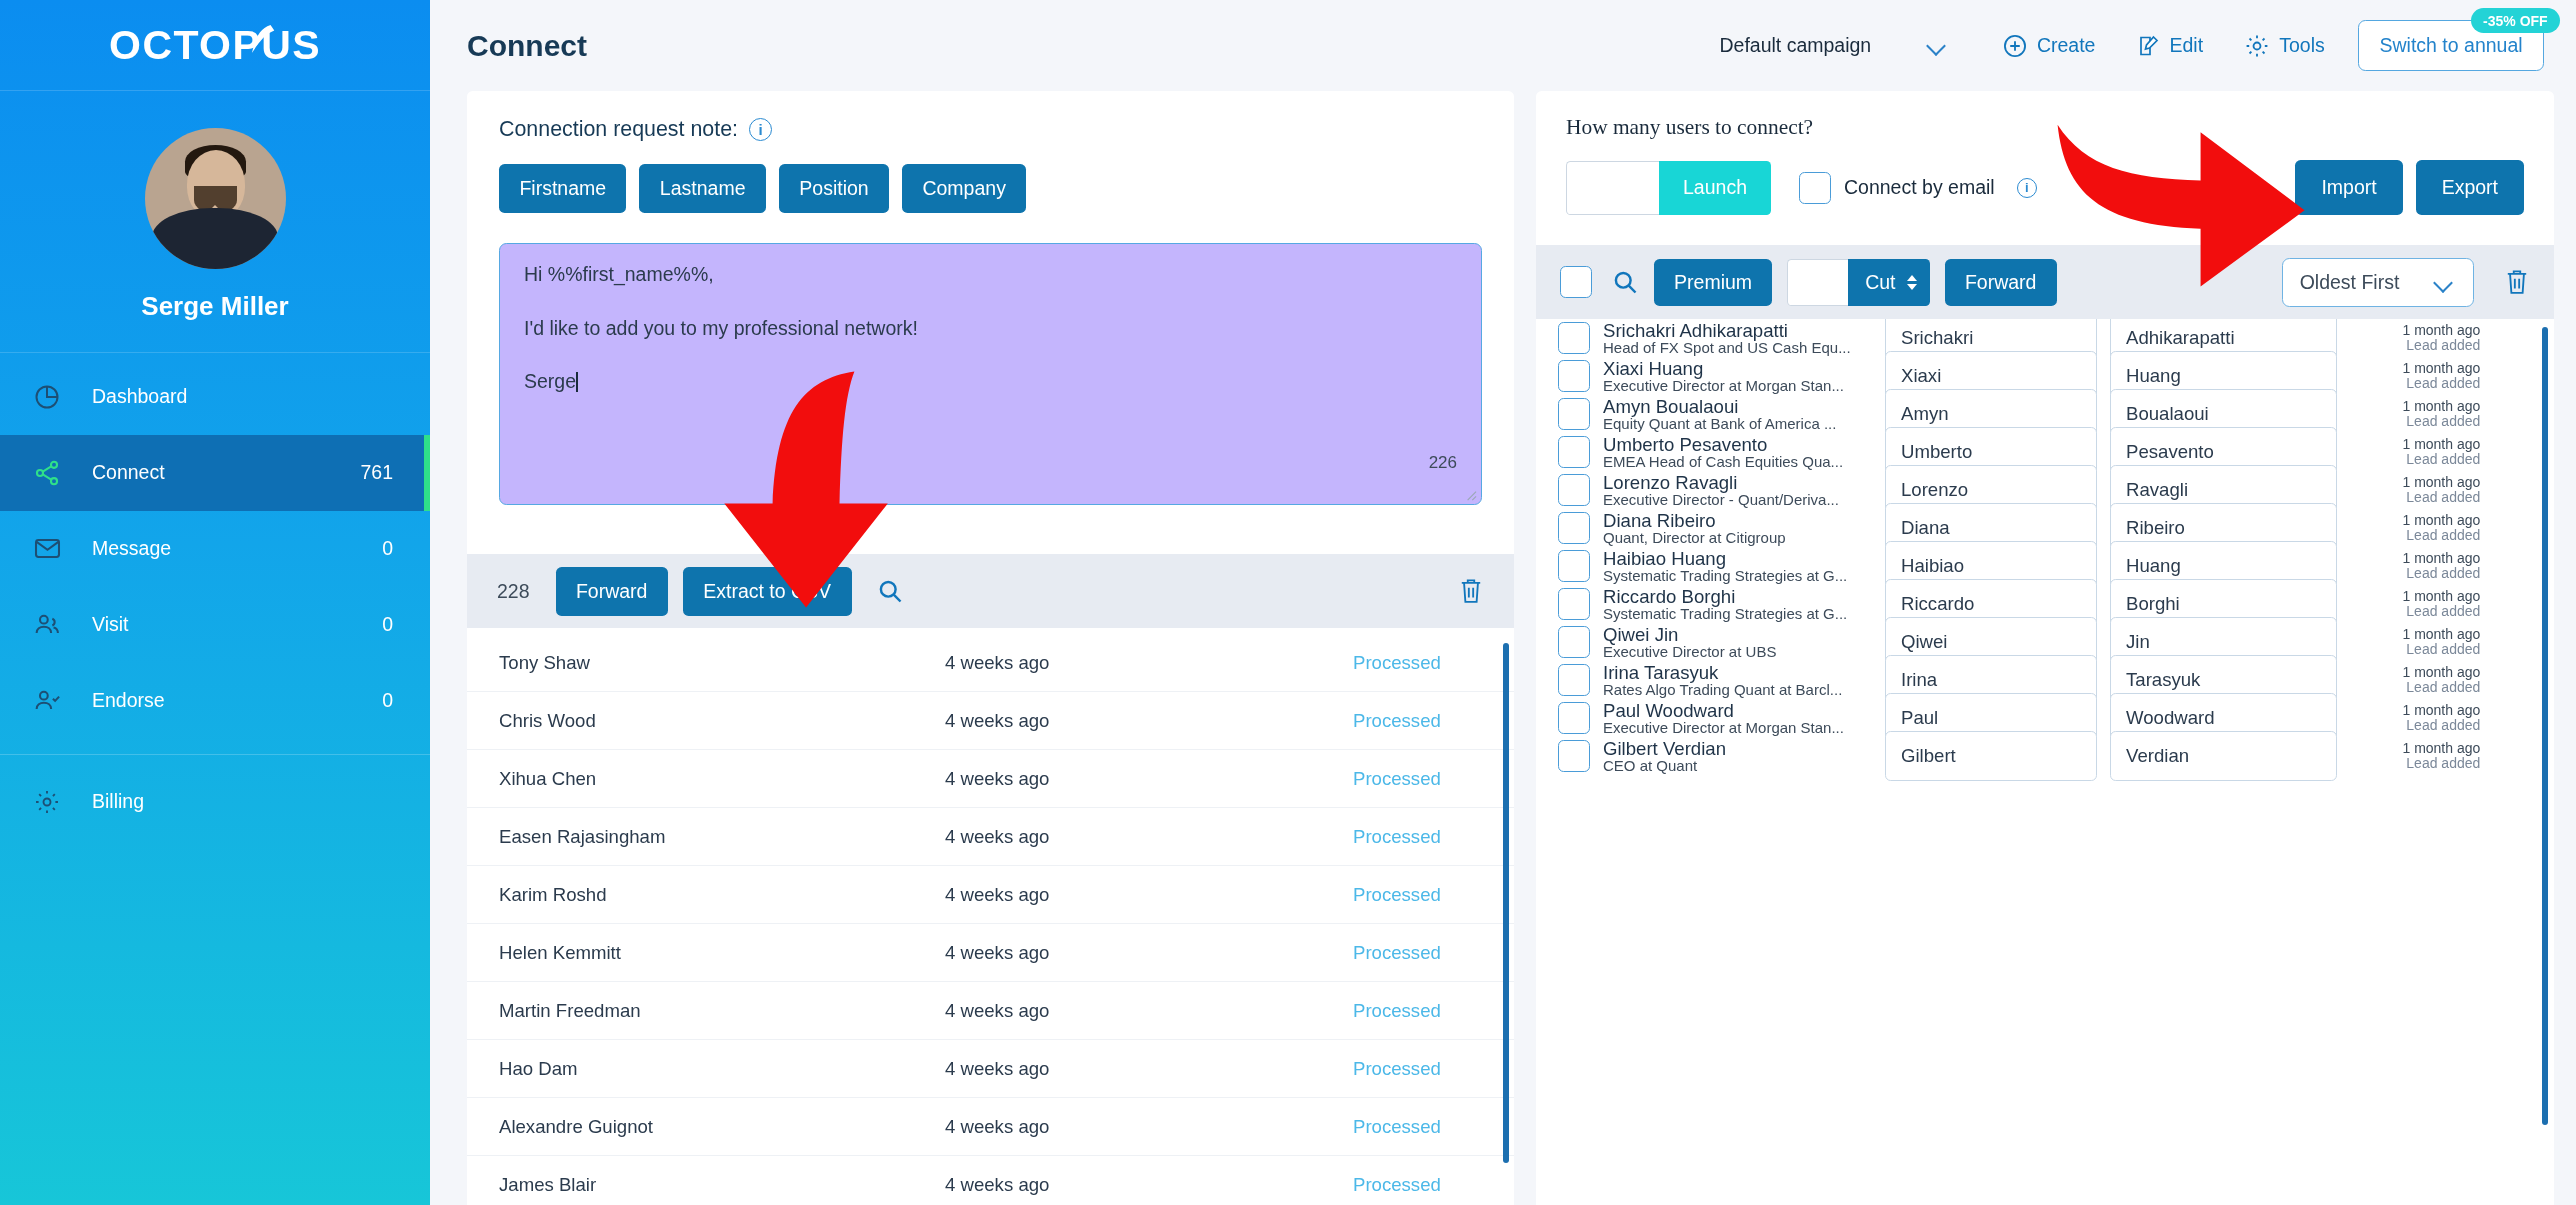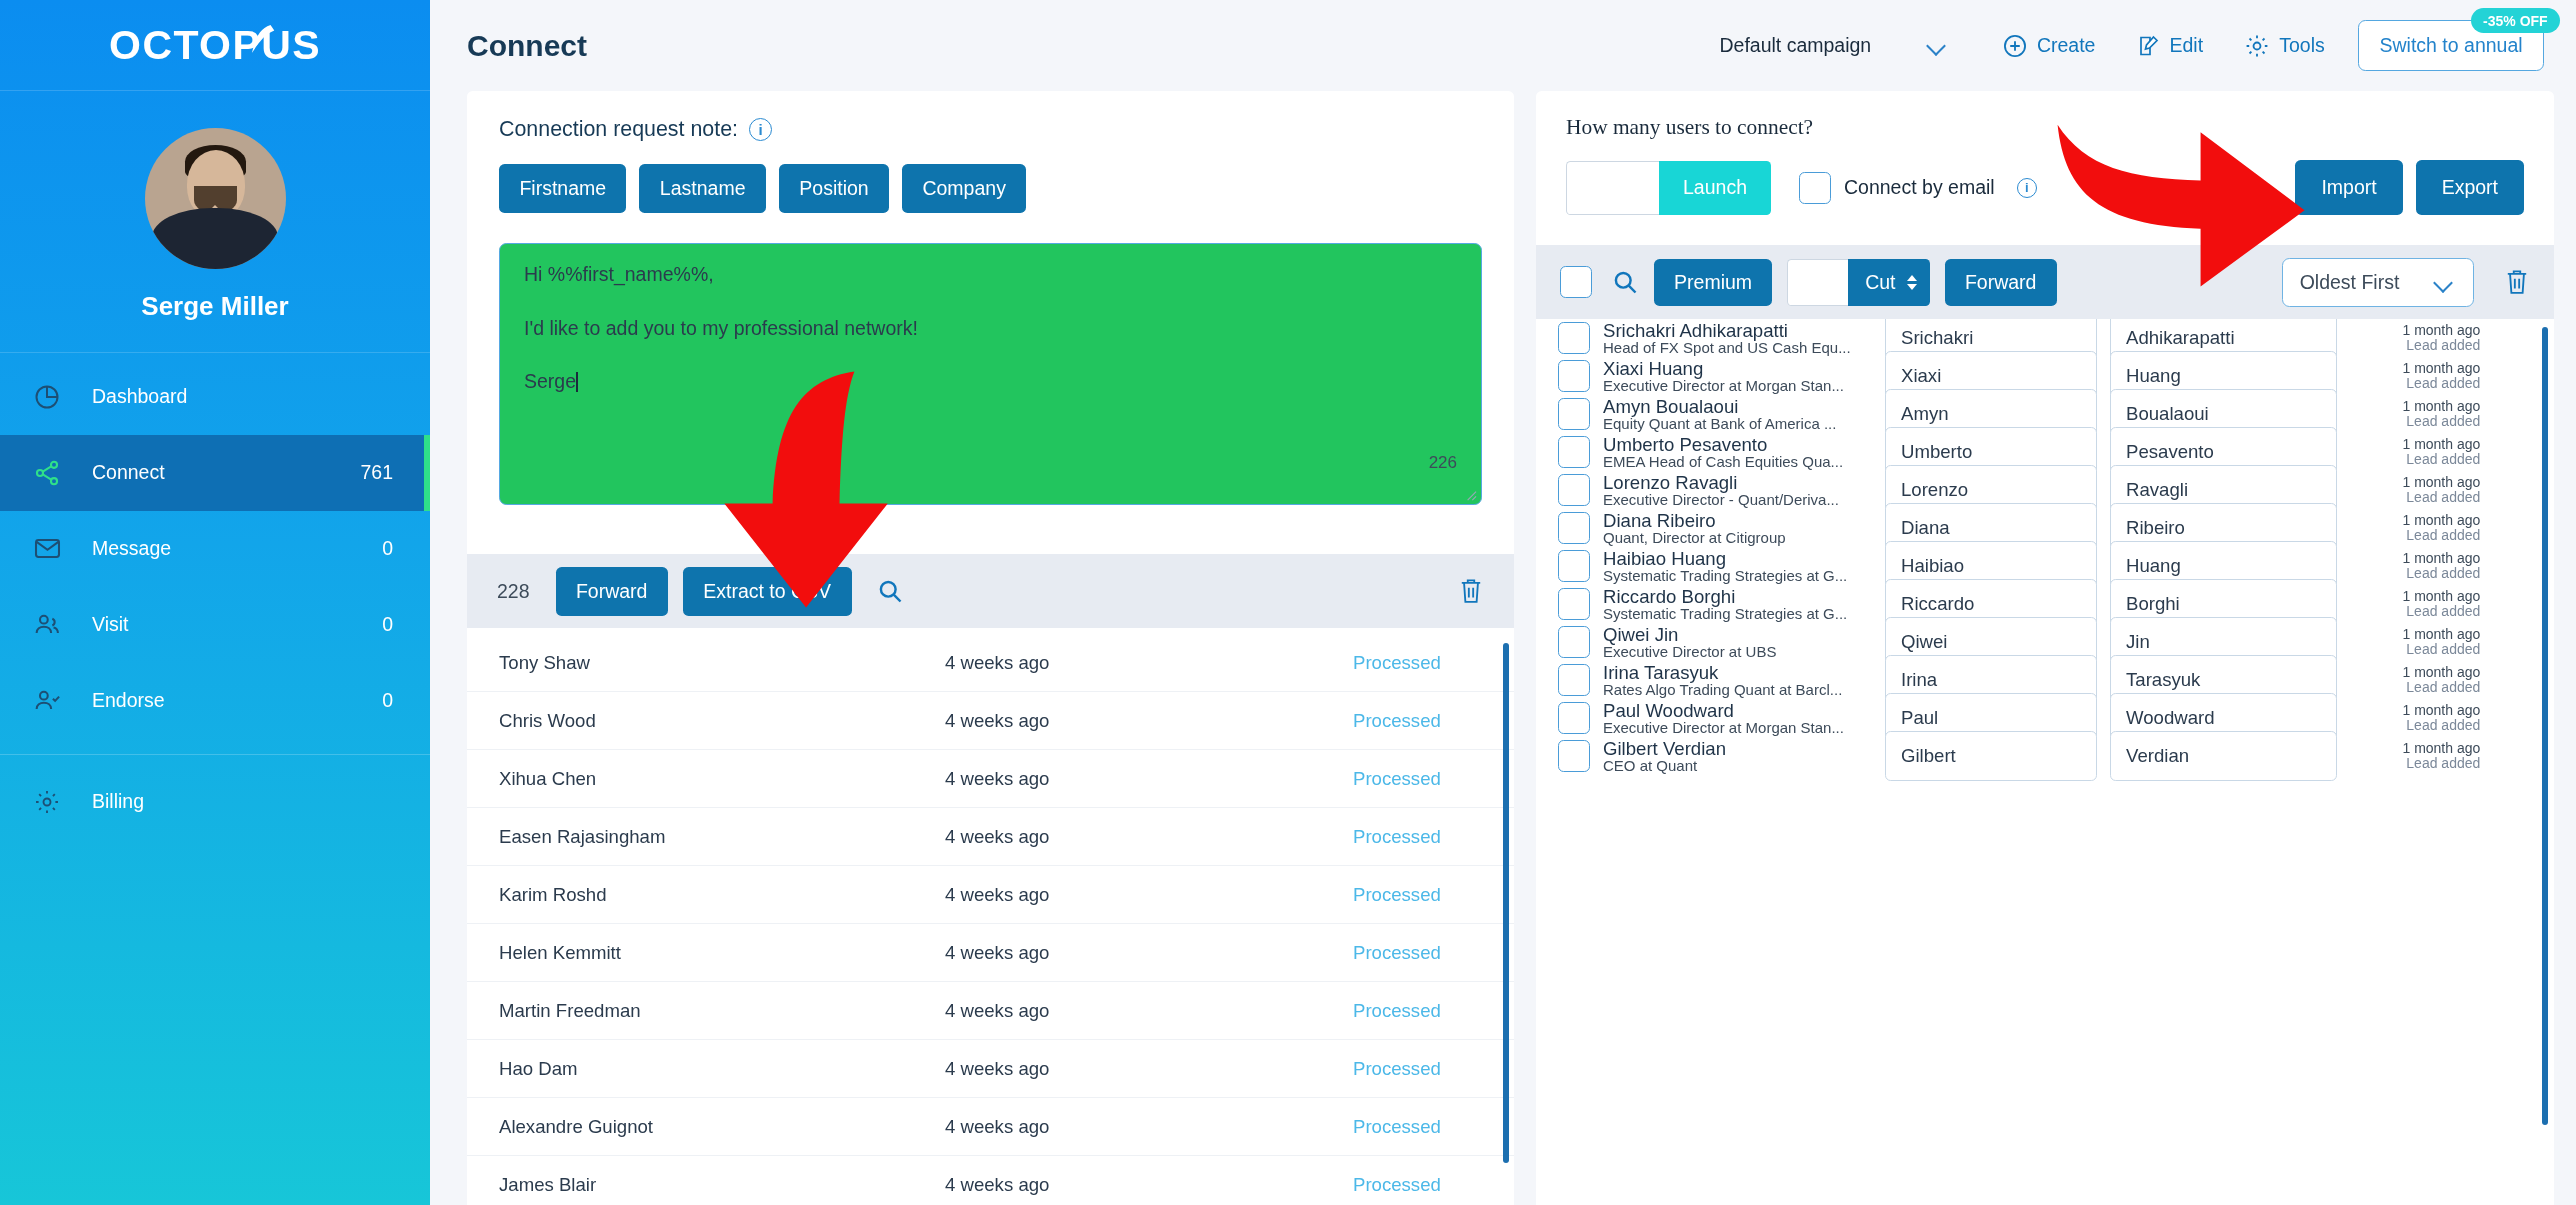--- a/index.html
+++ b/index.html
@@ -129,21 +129,21 @@
     color: #2b8ad0; font-size: 15px; font-weight: 700; display: inline-flex;
     align-items: center; justify-content: center; font-style: normal;
   }
   .tag-row { display: flex; gap: 13px; margin-top: 22px; }
   .tag-btn {
     background: #0e74ad; color: #fff; font-size: 19.5px; border: 0; border-radius: 5.6px;
     padding: 13px 20.4px; cursor: pointer; font-family: inherit;
   }
   .note-area {
     margin: 24px 32px 0; border: 1.9px solid #56a8e2; border-radius: 7.4px;
-    background: #22c55e; height: 262px; position: relative;
+    background: #c4b5fd; height: 262px; position: relative;
     padding: 20.4px 24px; color: #2b3b4d; font-size: 19.5px; line-height: 1.05;
   }
   .note-line { margin-bottom: 33px; }
   .caret { display: inline-block; width: 1.9px; height: 20.4px; background: #1a2b3c;
     vertical-align: -3.7px; }
   .char-count {
     position: absolute; right: 24px; bottom: 32px; font-size: 17px; color: #3d4b5a;
   }
   .resize-grip {
     position: absolute; right: 3.7px; bottom: 2.8px; width: 15px; height: 15px;

